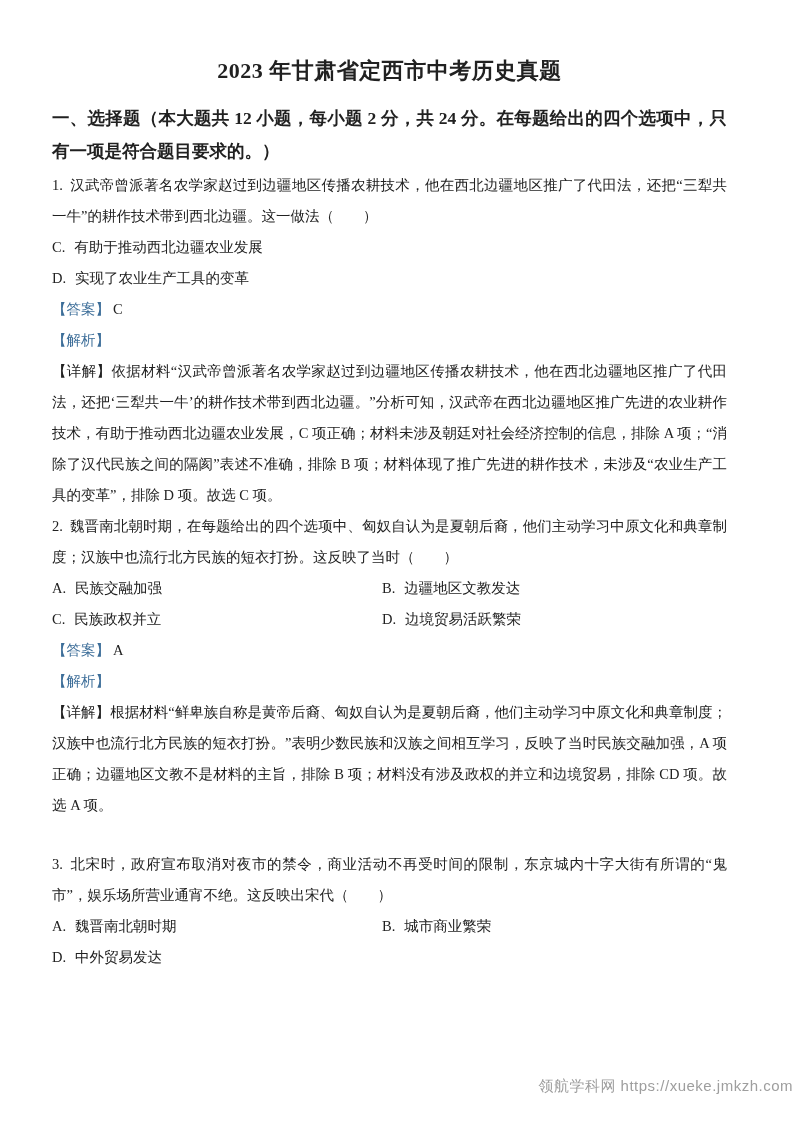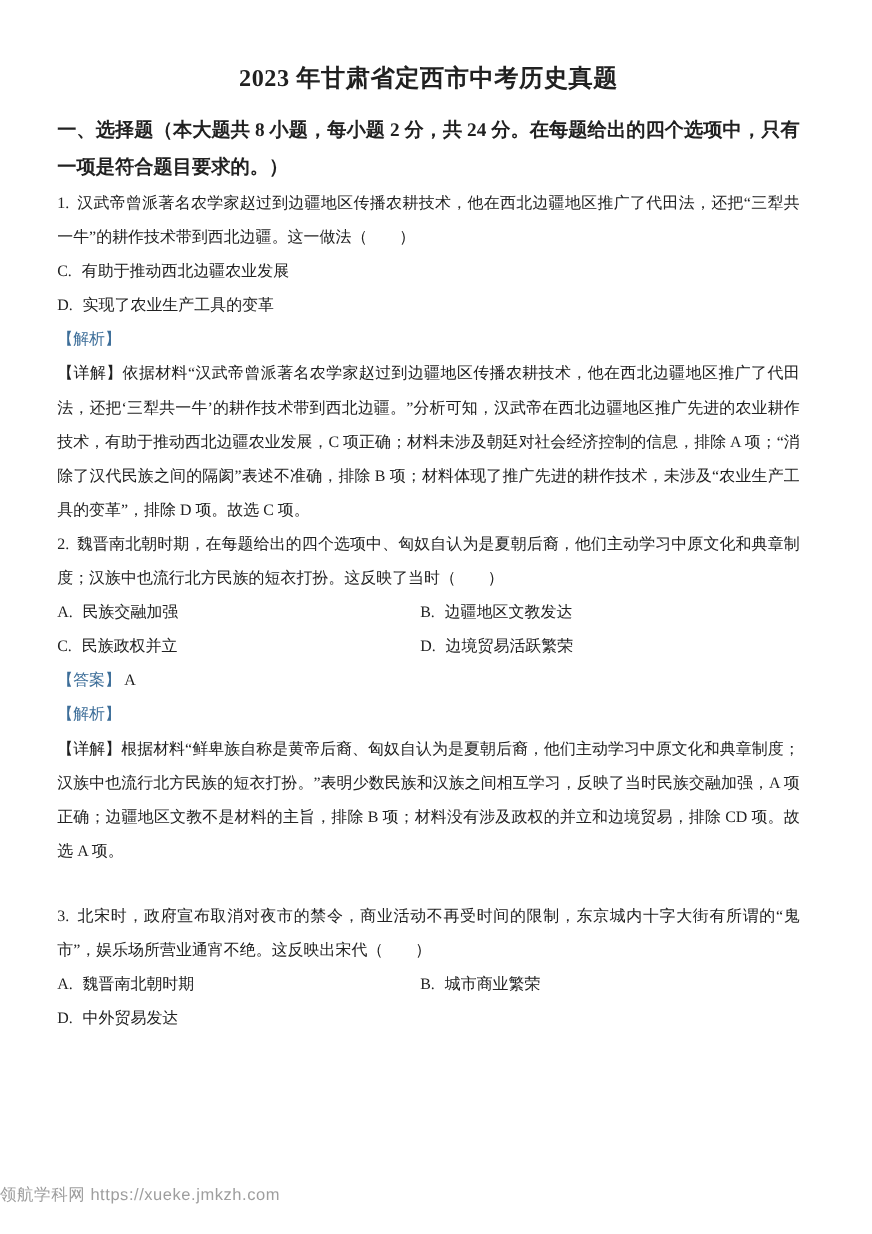--- a/index.html
+++ b/index.html
@@ -37,42 +37,43 @@
     grid-template-columns: 330px 1fr;
   }
   .okey { margin-right: 9px; }
   .blue { color: #3D6E99; }
   .answer-value { margin-left: 3px; }
   .detail { text-align: justify; }
   .question.gap-before { margin-top: 28px; }
   .footer {
     position: absolute;
     left: 0; right: 0; bottom: 26px;
-    text-align: left;
+    text-align: right;
     color: #9E9E9E;
     font-size: 15px;
     font-family: "Liberation Sans", "DejaVu Sans", sans-serif;
     letter-spacing: 0.5px;
   }
 </style>
 </head>
 <body>
 
 <div class="page">
 
   <h1 class="doc-title">2023 年甘肃省定西市中考历史真题</h1>
 
-  <div class="section-header">一、选择题（本大题共 8 小题，每小题 2 分，共 24 分。在每题给出的四个选项中，只有一项是符合题目要求的。）</div>
+  <div class="section-header">一、选择题（本大题共 12 小题，每小题 2 分，共 24 分。在每题给出的四个选项中，只有一项是符合题目要求的。）</div>
 
   <section class="question">
     <p class="stem"><span class="qnum">1.</span><span>汉武帝曾派著名农学家赵过到边疆地区传播农耕技术，他在西北边疆地区推广了代田法，还把“三犁共一牛”的耕作技术带到西北边疆。这一做法（　　）</span></p>
     <div class="options">
       <p class="option"><span class="okey">C.</span><span>有助于推动西北边疆农业发展</span></p>
       <p class="option"><span class="okey">D.</span><span>实现了农业生产工具的变革</span></p>
     </div>
+    <p class="answer-line"><span class="blue">【答案】</span><span class="answer-value">C</span></p>
     <p class="analysis-line"><span class="blue">【解析】</span></p>
     <p class="detail"><span>【详解】</span><span>依据材料“汉武帝曾派著名农学家赵过到边疆地区传播农耕技术，他在西北边疆地区推广了代田法，还把‘三犁共一牛’的耕作技术带到西北边疆。”分析可知，汉武帝在西北边疆地区推广先进的农业耕作技术，有助于推动西北边疆农业发展，C 项正确；材料未涉及朝廷对社会经济控制的信息，排除 A 项；“消除了汉代民族之间的隔阂”表述不准确，排除 B 项；材料体现了推广先进的耕作技术，未涉及“农业生产工具的变革”，排除 D 项。故选 C 项。</span></p>
   </section>
 
   <section class="question">
     <p class="stem"><span class="qnum">2.</span><span>魏晋南北朝时期，在每题给出的四个选项中、匈奴自认为是夏朝后裔，他们主动学习中原文化和典章制度；汉族中也流行北方民族的短衣打扮。这反映了当时（　　）</span></p>
     <div class="options two-col">
       <p class="option"><span class="okey">A.</span><span>民族交融加强</span></p>
       <p class="option"><span class="okey">B.</span><span>边疆地区文教发达</span></p>
       <p class="option"><span class="okey">C.</span><span>民族政权并立</span></p>

